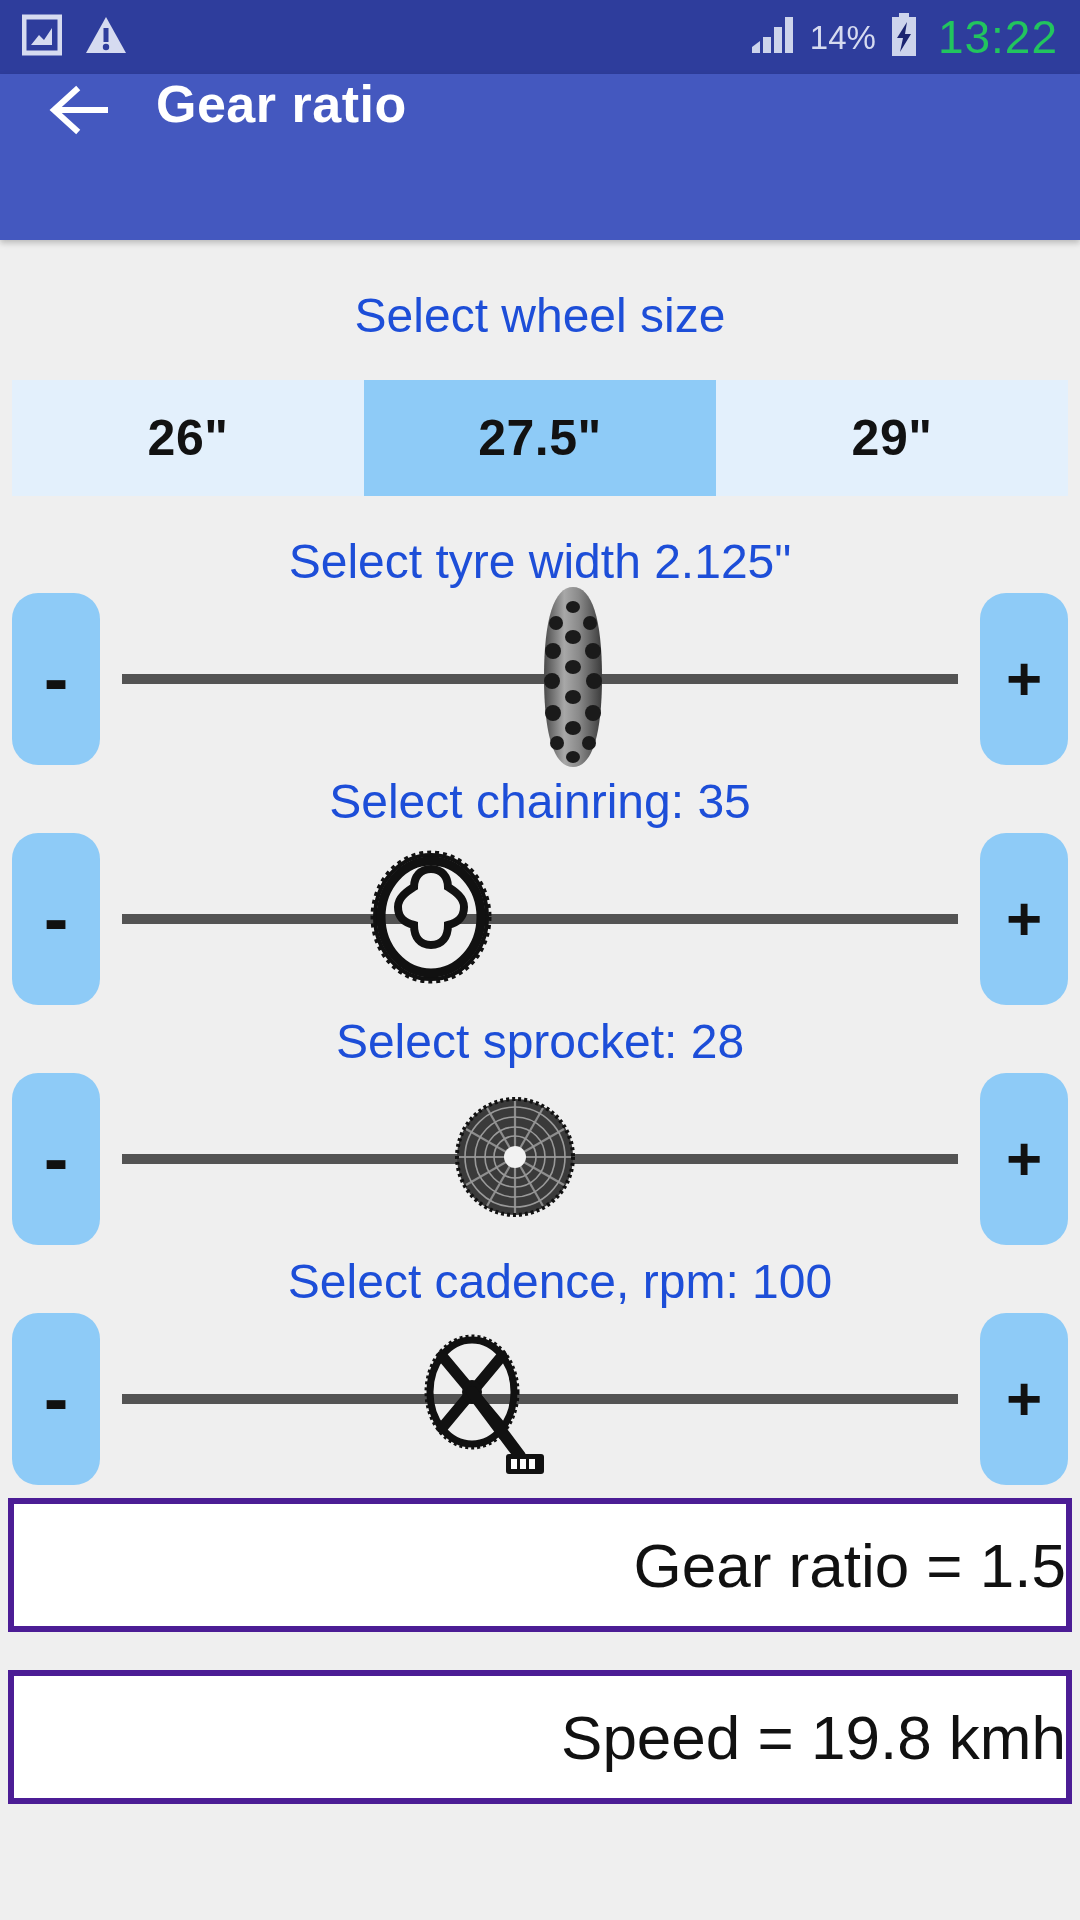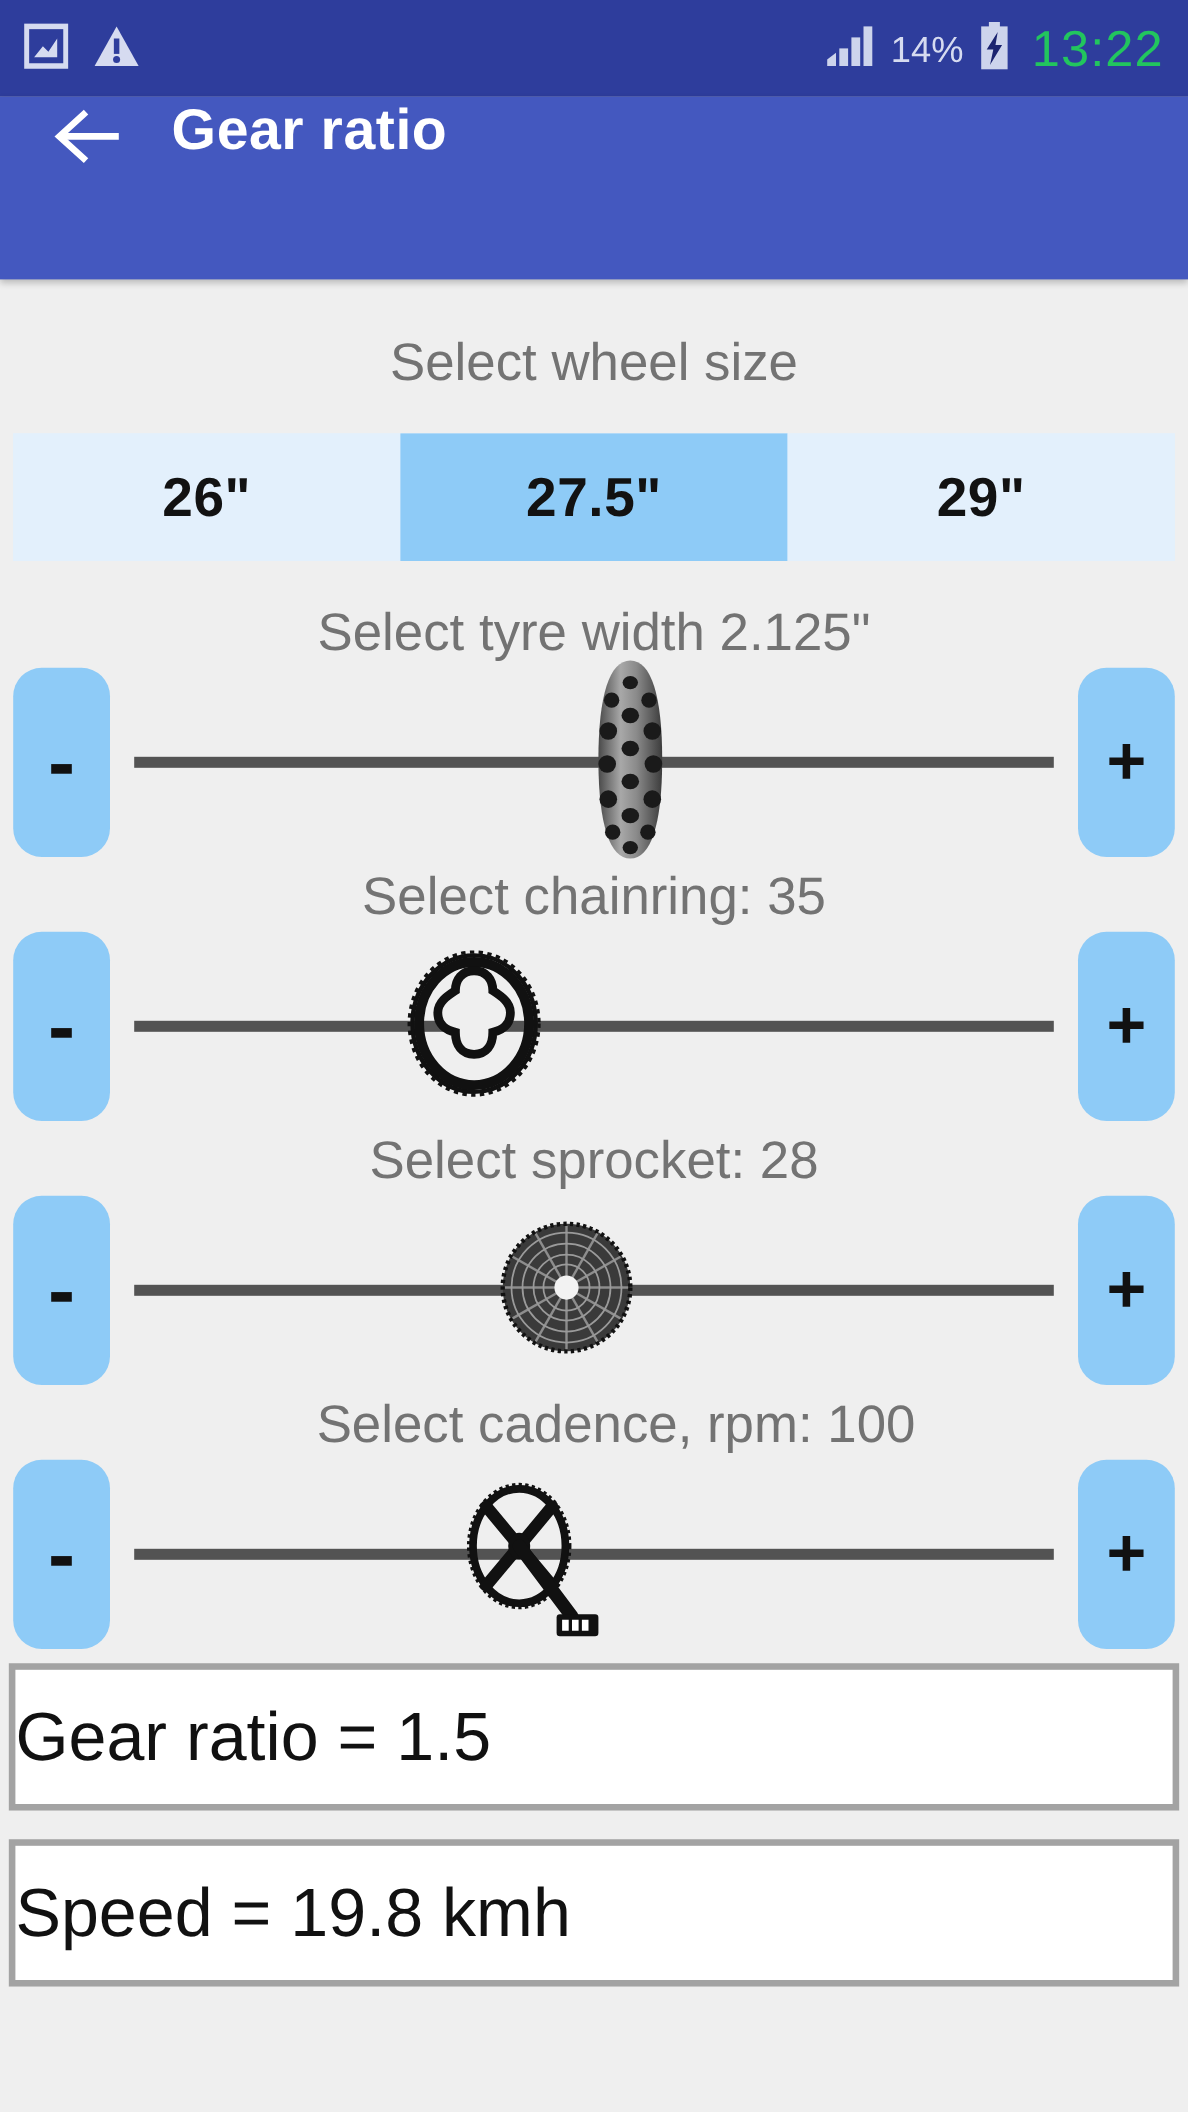--- a/index.html
+++ b/index.html
@@ -19,21 +19,21 @@
     position: relative;
     width: 1080px;
     height: 1920px;
     background: #efefef;
     display: flex;
     flex-direction: column;
   }
 
   
   .status-bar {
-    height: 88px;
+    height: 74px;
     background: #2e3d9c;
     display: flex;
     align-items: center;
     padding: 0 22px;
     box-sizing: border-box;
     flex: 0 0 auto;
   }
   .status-left {
     display: flex;
     align-items: center;
@@ -92,21 +92,21 @@
   .content {
     flex: 1 1 auto;
     background: #efefef;
     display: flex;
     flex-direction: column;
     position: relative;
   }
 
   .section-label {
     text-align: center;
-    color: #737373;
+    color: #1d4ed8;
     font-size: 48px;
     font-weight: 400;
     line-height: 1;
   }
 
   
   .wheel-label { margin-top: 52px; }
 
   .segmented {
     margin: 40px 12px 0 12px;
@@ -177,27 +177,27 @@
     background: #535353;
   }
   .thumb {
     position: absolute;
     top: 50%;
     transform: translate(-50%, -50%);
   }
 
   
   .result-box {
-    margin: 0 8px;
+    margin: 12px 8px;
     background: #ffffff;
-    border: 6px solid #a3a3a3;
+    border: 6px solid #4c1d95;
     height: 134px;
     display: flex;
     align-items: center;
-    justify-content: flex-start;
+    justify-content: flex-end;
     box-sizing: border-box;
   }
   .result-box.first { margin-top: 6px; }
   .result-box.second { margin-top: 26px; }
   .result-text {
     color: #111111;
     font-size: 62px;
     font-weight: 400;
     letter-spacing: 0px;
   }

